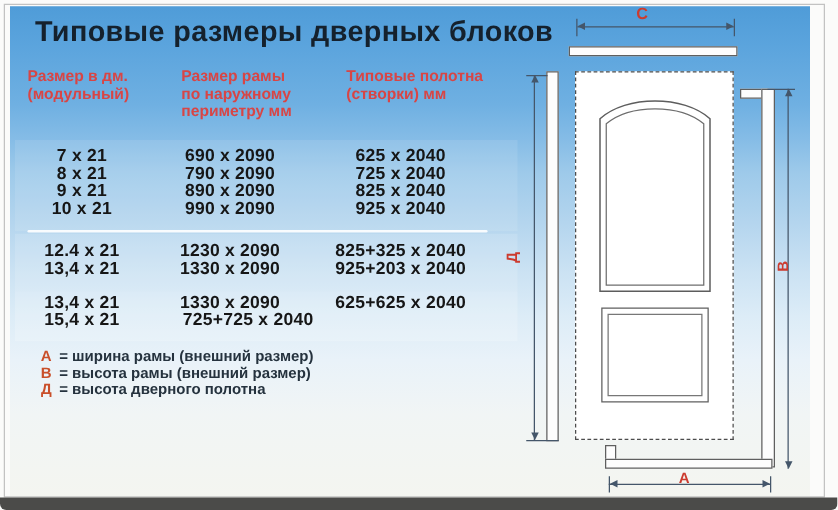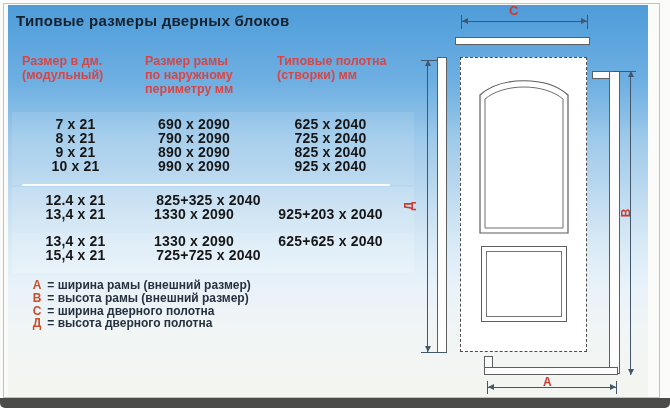--- a/index.html
+++ b/index.html
@@ -17,28 +17,28 @@
       #e9f2f9 72%, #f1f5f5 83%, #f4f5f0 100%);
   }
   .bottom-bar{position:absolute;left:0;top:398px;width:670px;height:10px;background:#4b4b49;border-radius:0 0 5px 5px;}
 
   .band{position:absolute;left:12px;width:402px;}
   .band1{top:112px;height:73px;background:rgba(255,255,255,0.10);}
   .band2{top:187px;height:46px;background:rgba(255,255,255,0.14);}
   .band3{top:233px;height:40px;background:rgba(255,255,255,0.20);}
   .divider{position:absolute;left:22px;top:184px;width:368px;height:2px;background:rgba(255,255,255,0.9);border-radius:1px;}
 
-  .title{position:absolute;left:16px;top:12px;margin:0;font-size:15px;font-weight:bold;color:#15212d;letter-spacing:0.3px;}
+  .title{position:absolute;left:28px;top:12px;margin:0;font-size:23px;font-weight:bold;color:#15212d;letter-spacing:0.3px;}
 
   .hdr{position:absolute;top:54px;font-size:12.5px;line-height:14px;font-weight:bold;color:#d84545;}
   .hdr1{left:22px;}
   .hdr2{left:145px;}
   .hdr3{left:277px;}
 
-  .group{position:absolute;left:18px;width:388px;}
+  .group{position:absolute;left:8px;width:388px;}
   .g0{top:117px;}
   .g1{top:193px;}
   .g2{top:234px;}
   .row{display:flex;line-height:14px;}
   .cell{font-size:14px;font-weight:bold;color:#161616;text-align:center;letter-spacing:0.2px;}
   .c0{width:115px;}
   .c1{width:122px;}
   .c2{width:151px;}
 
   .legend{position:absolute;left:30px;top:279px;}
@@ -113,20 +113,21 @@
         </div>
         <div class="row">
           <div class="cell c0">10 х 21</div>
           <div class="cell c1">990 х 2090</div>
           <div class="cell c2">925 х 2040</div>
         </div>
       </div>
       <div class="group g1">
         <div class="row">
           <div class="cell c0">12.4 х 21</div>
+          <div class="cell c1">1230 х 2090</div>
           <div class="cell c2">825+325 х 2040</div>
         </div>
         <div class="row">
           <div class="cell c0">13,4 х 21</div>
           <div class="cell c1">1330 х 2090</div>
           <div class="cell c2">925+203 х 2040</div>
         </div>
       </div>
       <div class="group g2">
         <div class="row">
@@ -138,21 +139,20 @@
           <div class="cell c0">15,4 х 21</div>
           <div class="cell c2">725+725 х 2040</div>
         </div>
       </div>
     </div>
   <div class="divider"></div>
 
   <div id="legend" class="legend">
       <div class="legend-line"><span class="legend-letter">А</span><span class="legend-text"> = ширина рамы (внешний размер)</span></div>
       <div class="legend-line"><span class="legend-letter">В</span><span class="legend-text"> = высота рамы (внешний размер)</span></div>
-      <div class="legend-line"><span class="legend-letter">С</span><span class="legend-text"> = ширина дверного полотна</span></div>
       <div class="legend-line"><span class="legend-letter">Д</span><span class="legend-text"> = высота дверного полотна</span></div>
     </div>
 
   <div>
 
     <div class="dlabel" style="left:509px;top:3px;">С</div>
     <div class="dim dline-h" style="left:462px;top:21px;width:125px;"></div>
     <div class="tick-v" style="left:461px;top:15px;height:14px;"></div>
     <div class="tick-v" style="left:587px;top:15px;height:14px;"></div>
     <div class="arr arr-left" style="left:462px;top:18px;"></div>

